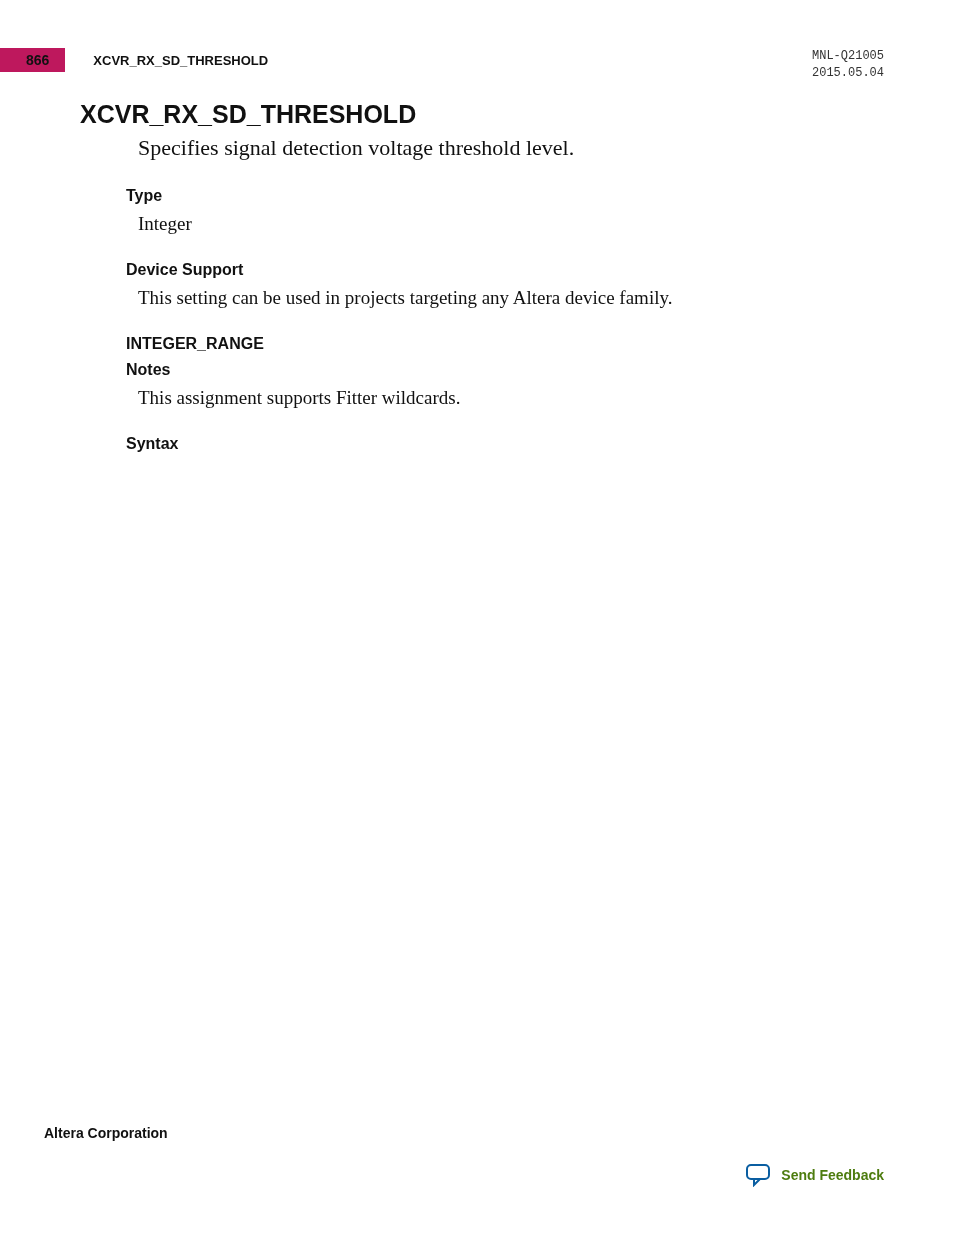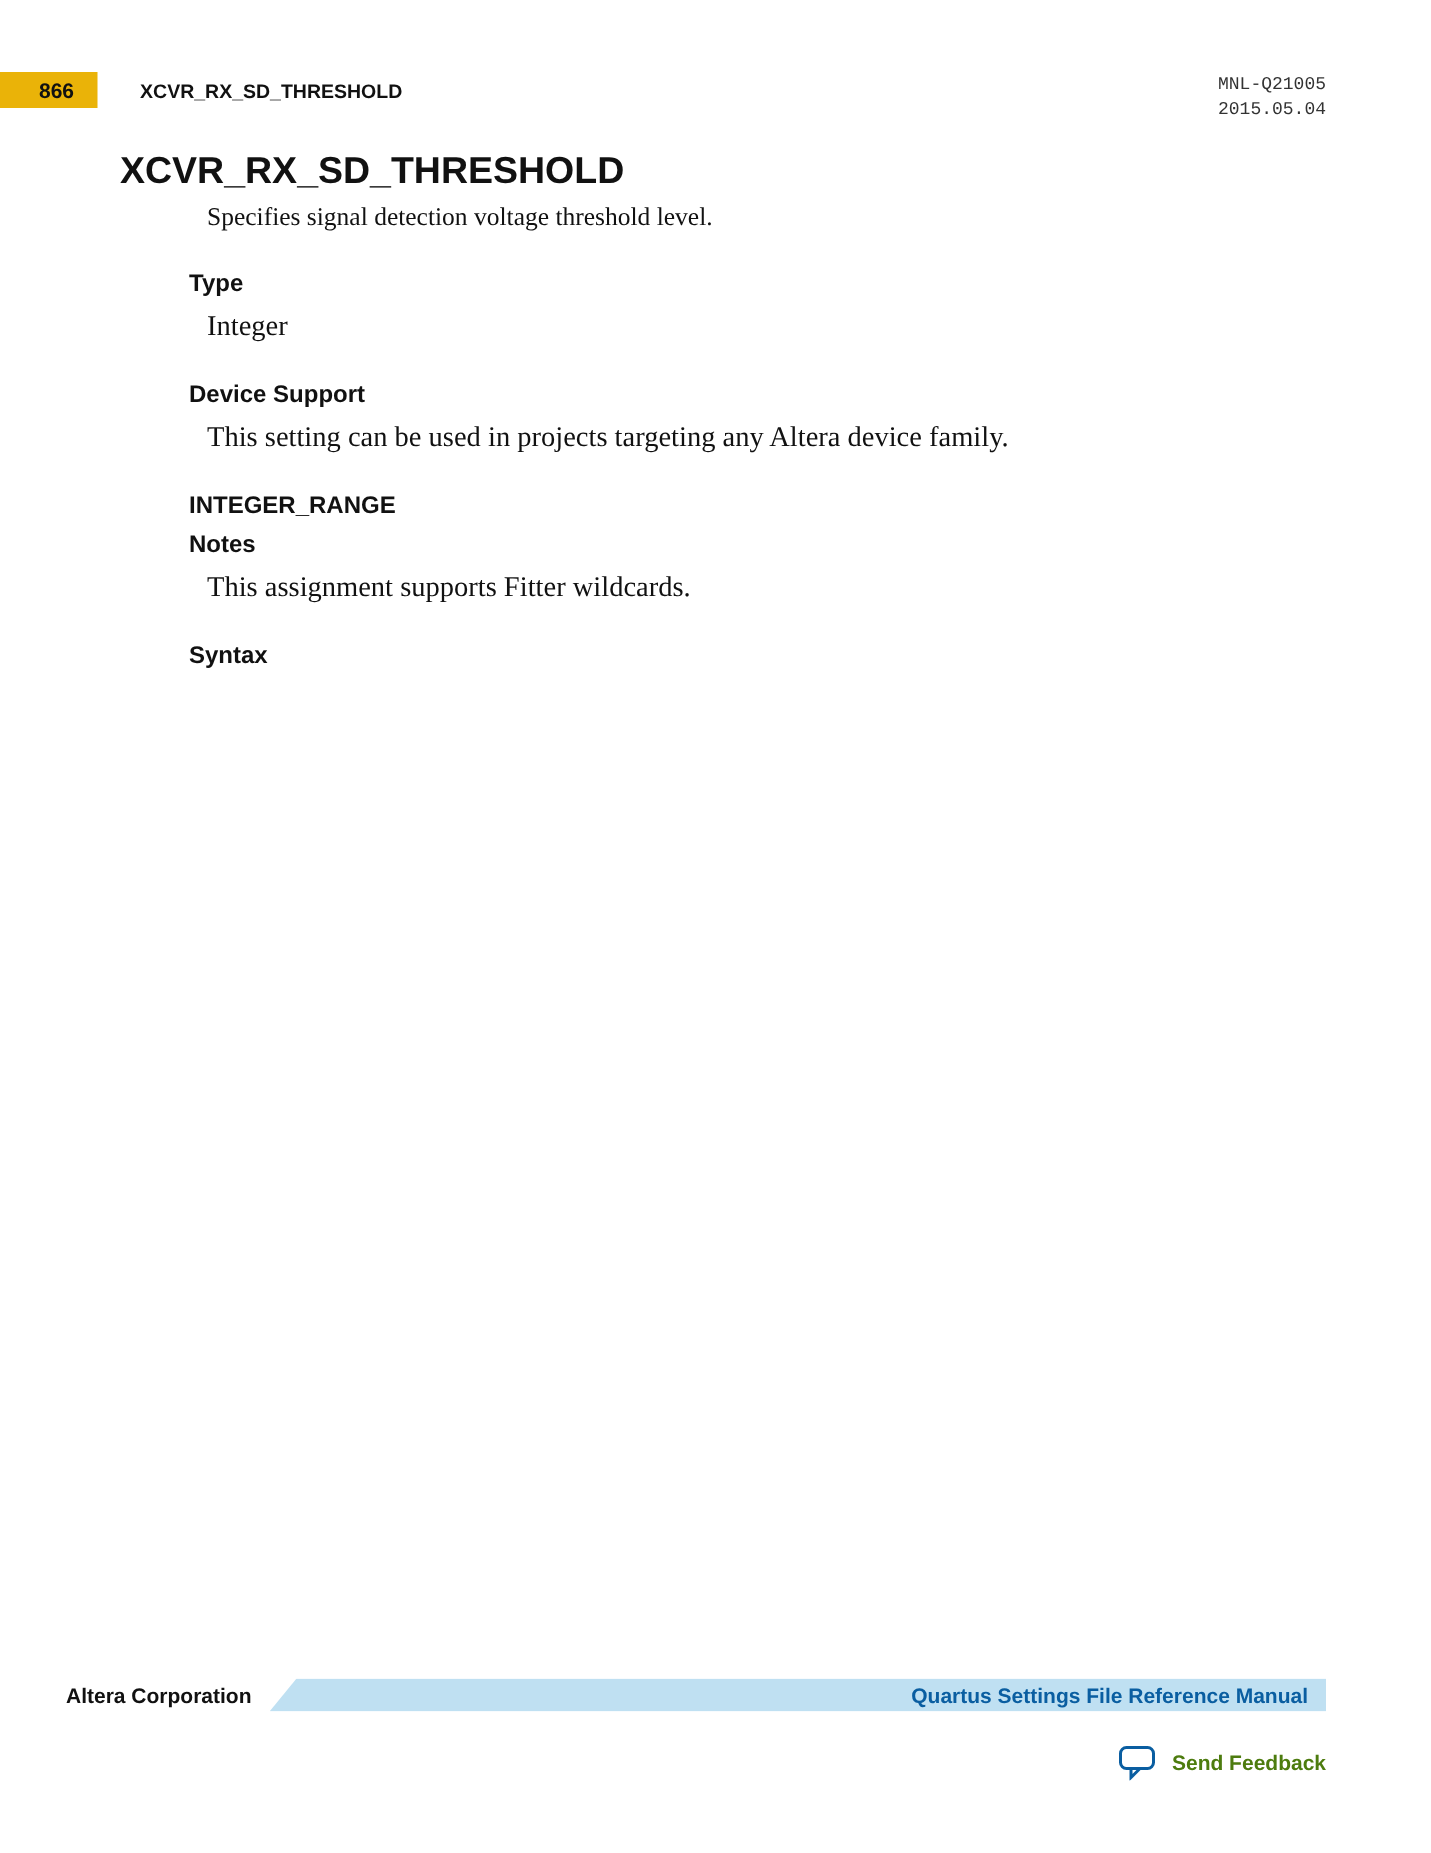--- a/index.html
+++ b/index.html
@@ -23,21 +23,21 @@
     display: flex;
     justify-content: space-between;
     align-items: flex-start;
     margin-bottom: 18px;
   }
   .header-left {
     display: flex;
     align-items: center;
   }
   .page-tab {
-    background: #eab308;
+    background: #be185d;
     padding: 4px 16px 4px 26px;
     font-family: Arial, Helvetica, sans-serif;
     font-weight: bold;
     font-size: 14px;
     color: #111;
     margin-left: -44px;
   }
   .running-title {
     font-family: Arial, Helvetica, sans-serif;
     font-weight: bold;
@@ -57,21 +57,21 @@
   }
   h1.page-title {
     font-family: Arial, Helvetica, sans-serif;
     font-weight: bold;
     font-size: 25px;
     color: #111;
     margin: 0 0 6px 0;
   }
   .description {
     font-family: Georgia, 'Times New Roman', serif;
-    font-size: 17px;
+    font-size: 22px;
     color: #111;
     margin: 0 0 26px 58px;
   }
   .section-heading {
     font-family: Arial, Helvetica, sans-serif;
     font-weight: bold;
     font-size: 16px;
     color: #111;
     margin: 0 0 8px 46px;
   }
@@ -167,23 +167,20 @@
 
     <div class="section-heading">Notes</div>
     <p class="section-body">This assignment supports Fitter wildcards.</p>
 
     <div class="section-heading">Syntax</div>
   </div>
 
   <div class="footer">
     <div class="footer-bar">
       <div class="footer-left">Altera Corporation</div>
-      <div class="footer-ribbon">
-        <a class="footer-right">Quartus Settings File Reference Manual</a>
-      </div>
     </div>
     <div class="feedback-row">
       <span class="feedback-icon">
         <svg viewBox="0 0 26 24" fill="none" stroke="#0a5ea1" stroke-width="2">
           <rect x="2" y="2" width="22" height="14" rx="4" ry="4"></rect>
           <path d="M9 16 L9 22 L15 16"></path>
         </svg>
       </span>
       <a class="feedback-link">Send Feedback</a>
     </div>

